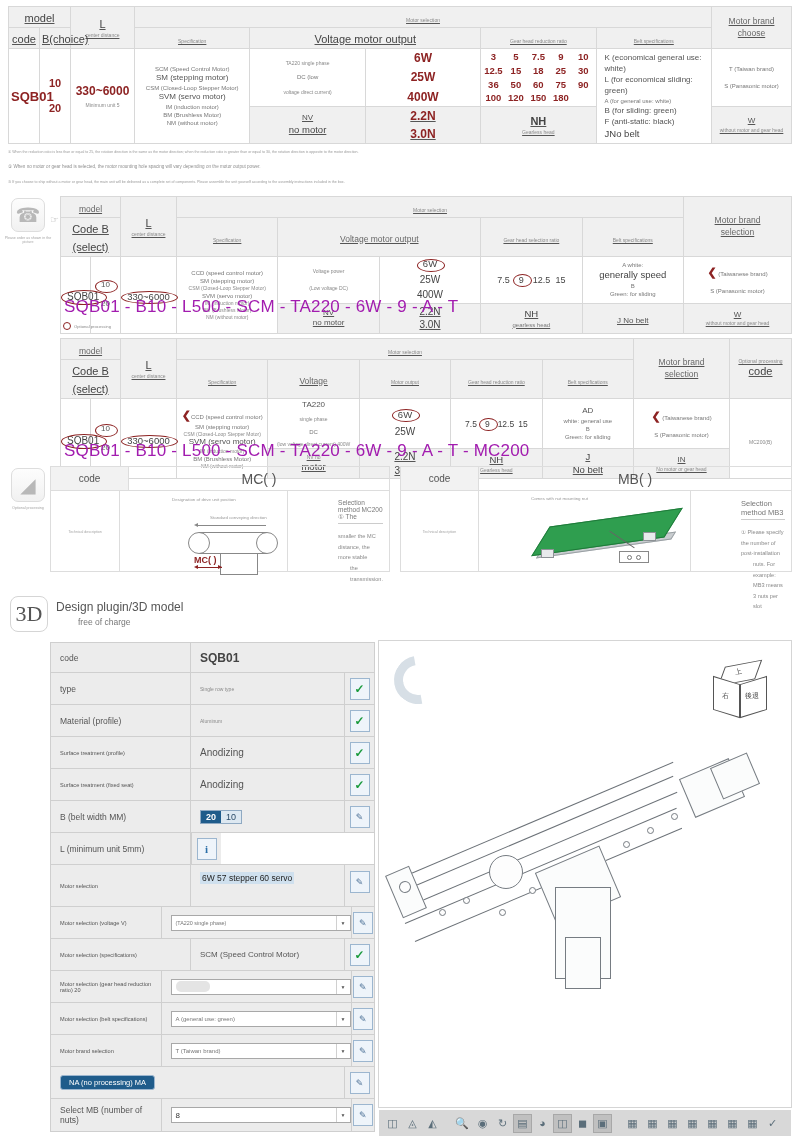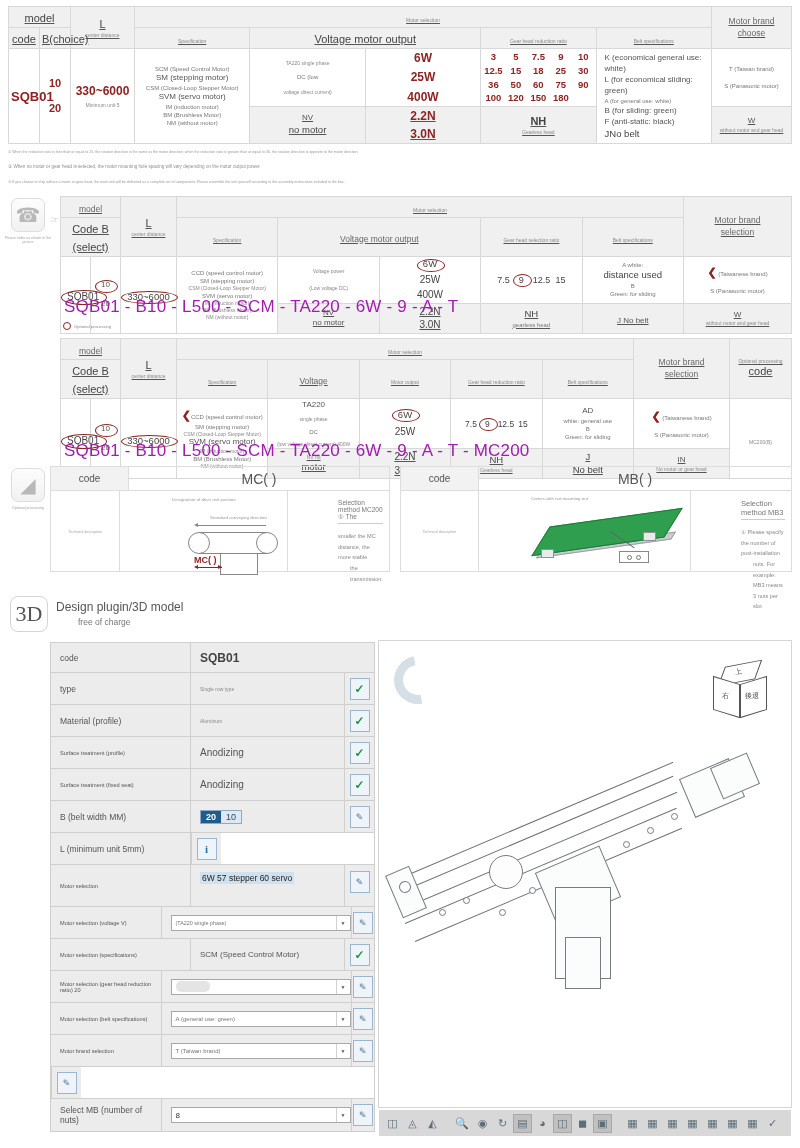--- a/index.html
+++ b/index.html
@@ -488,21 +488,21 @@
         <div style="display:flex;justify-content:center;gap:5px;font-size:9px;color:#444">
           <span>7.5</span>
           <span class="circ">9</span>
           <span>12.5</span>
           <span>15</span>
         </div>
       </td>
       <td class="c8">
         <div class="cellwrap">
           <span class="l3">A white:</span>
-          <span class="l1">distance used</span>
+          <span class="l1">generally speed</span>
           <span class="l3">B</span>
           <span class="l3">Green: for sliding</span>
         </div>
       </td>
       <td>
         <div class="cellwrap" style="gap:7px">
           <span class="l3"><span class="chk">❮</span> <span>(Taiwanese brand)</span></span>
           <span class="l3">S (Panasonic motor)</span>
         </div>
       </td>
@@ -946,20 +946,23 @@
         </span>
       </div>
       <div class="cfg-act">
         <span class="btn-sq">
             <span class="pencil">✎</span>
           </span>
       </div>
     </div>
 
     <div class="cfg-row" style="height:32px">
+      <div class="cfg-value">
+        <span class="hl-pill">NA (no processing) MA</span>
+      </div>
       <div class="cfg-act">
         <span class="btn-sq">
             <span class="pencil">✎</span>
           </span>
       </div>
     </div>
 
     <div class="cfg-row" style="height:32px">
       <div class="cfg-label">
         <span class="lab-lg">Select MB (number of nuts)</span>

